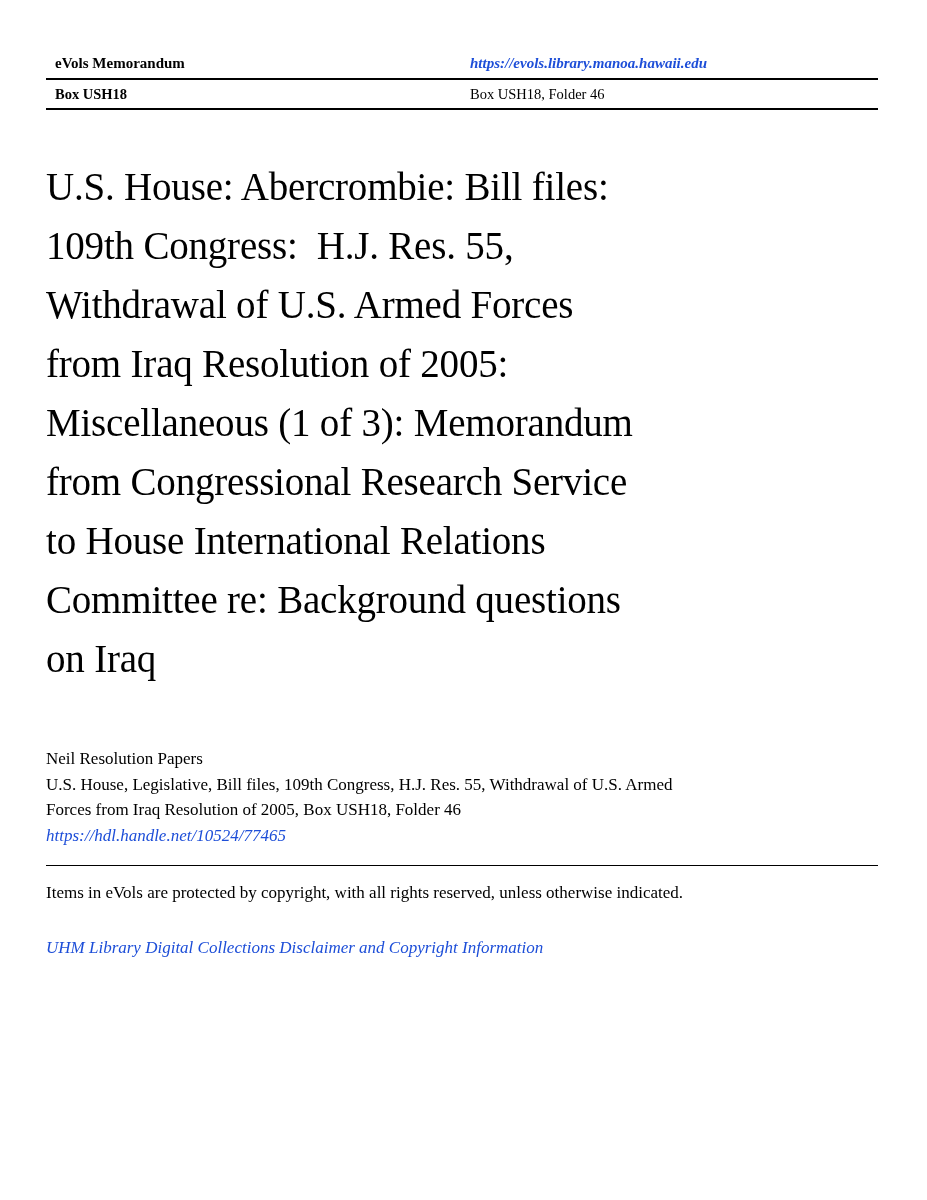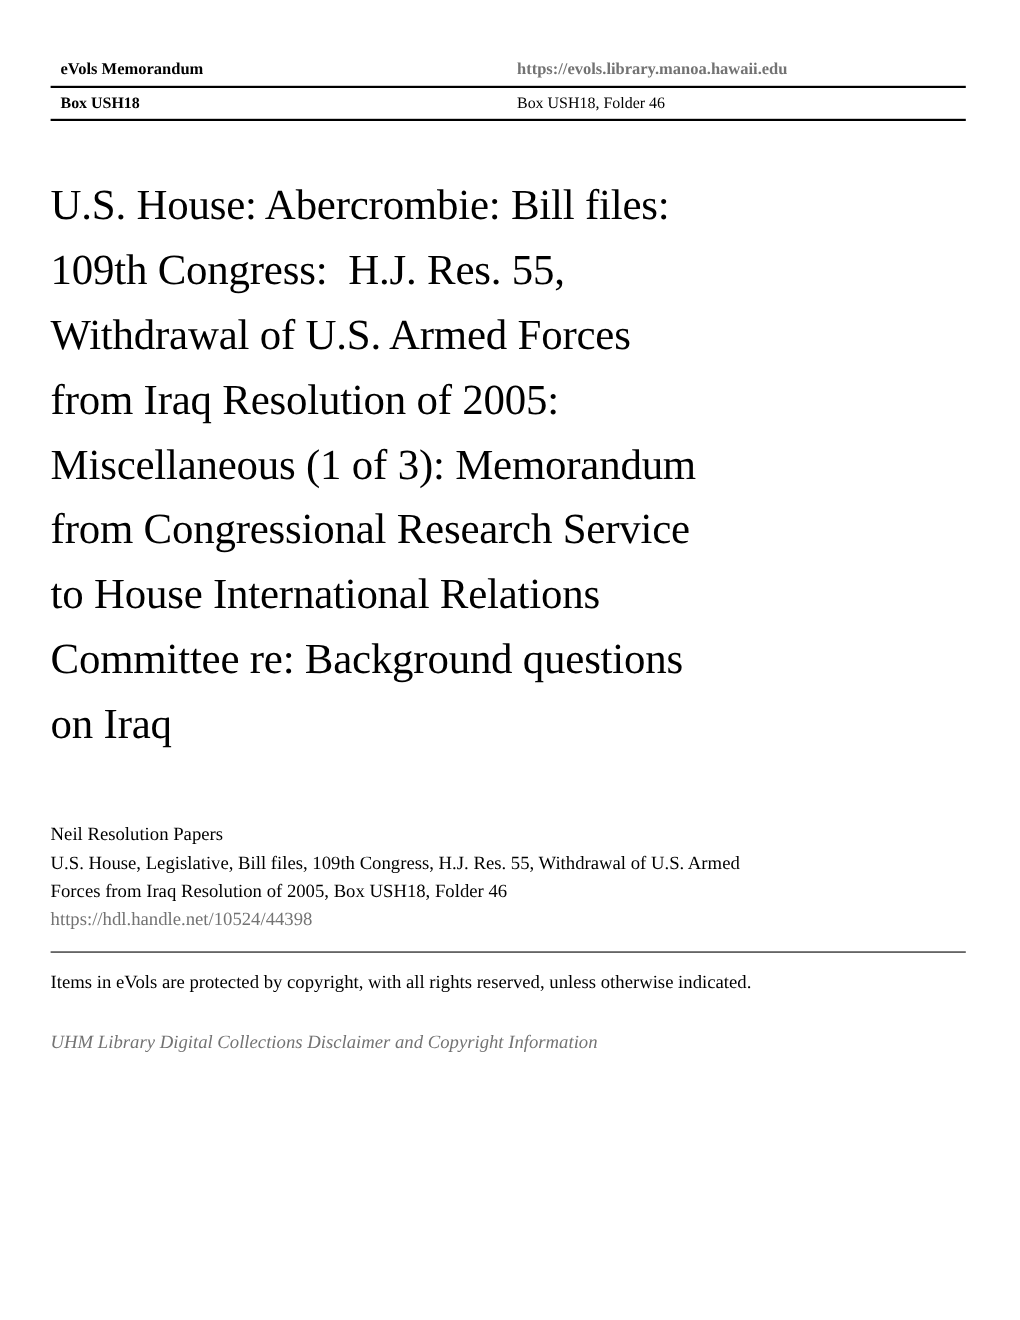--- a/index.html
+++ b/index.html
@@ -92,23 +92,24 @@
     white-space: pre-wrap;
   }
   .disclaimer-line {
     margin-top: 29px;
     font-size: 17px;
     line-height: 25.5px;
     font-style: italic;
     white-space: pre-wrap;
   }
   .plain-link {
-    color: #737373;
+    color: #1d4ed8;
     text-decoration: none;
     cursor: pointer;
+    font-style: italic;
   }
 </style>
 </head>
 <body>
 
 <div class="page">
 
   <div class="header-grid">
     <div class="header-cell left">eVols Memorandum</div>
     <div class="header-cell right plain-link">https://evols.library.manoa.hawaii.edu</div>
@@ -132,21 +133,21 @@
     <span class="title-line">from Congressional Research Service</span>
     <span class="title-line">to House International Relations</span>
     <span class="title-line">Committee re: Background questions</span>
     <span class="title-line">on Iraq</span>
   </h1>
 
   <div class="meta-block">
     <span class="meta-line">Neil Resolution Papers</span>
     <span class="meta-line">U.S. House, Legislative, Bill files, 109th Congress, H.J. Res. 55, Withdrawal of U.S. Armed</span>
     <span class="meta-line">Forces from Iraq Resolution of 2005, Box USH18, Folder 46</span>
-    <span class="meta-line plain-link">https://hdl.handle.net/10524/44398</span>
+    <span class="meta-line plain-link">https://hdl.handle.net/10524/77465</span>
   </div>
 
   <hr class="rule-thin">
 
   <div class="copyright-line">Items in eVols are protected by copyright, with all rights reserved, unless otherwise indicated.</div>
 
   <div class="disclaimer-line plain-link">UHM Library Digital Collections Disclaimer and Copyright Information</div>
 
 </div>
 

